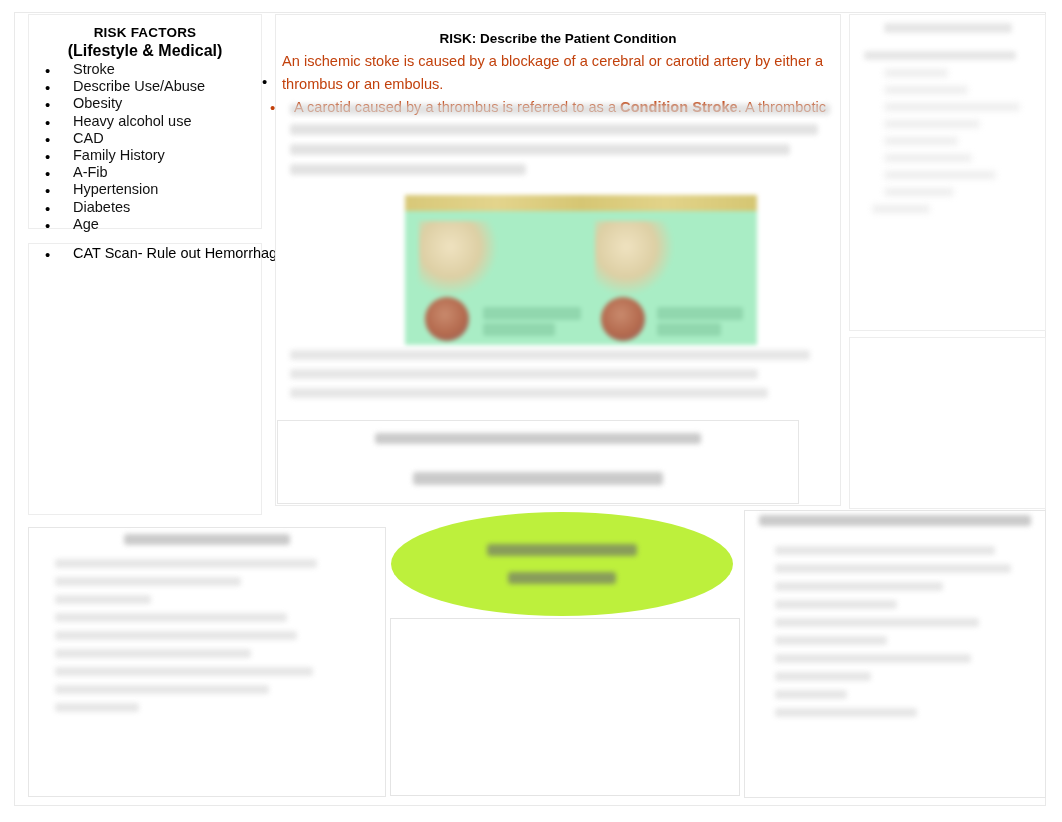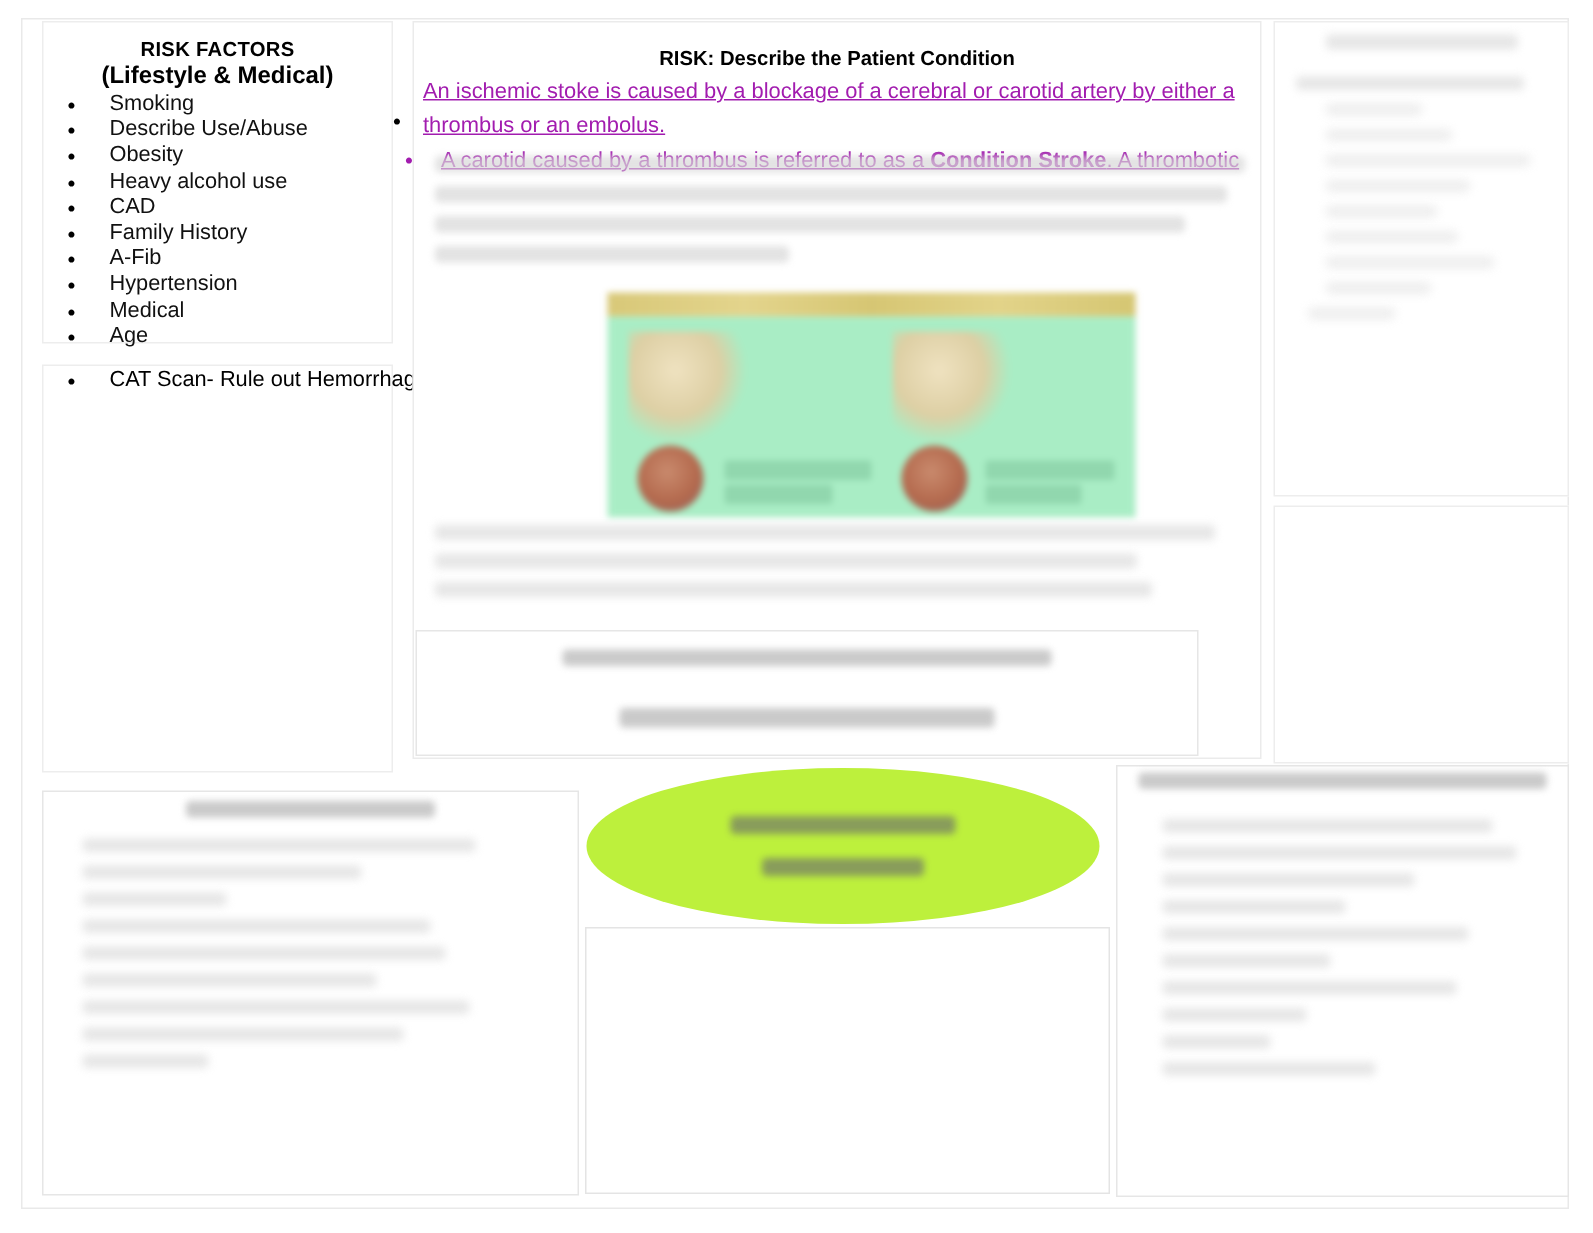--- a/index.html
+++ b/index.html
@@ -130,22 +130,21 @@
     margin-top: 16px;
     font-size: 13.5px;
   }
   .patho-body {
     margin-top: 3px;
     padding: 0 8px 0 6px;
   }
   .patho-para {
     font-size: 14.6px;
     line-height: 23px;
-    color: #a21caf;
-    text-decoration: underline;
+    color: #c2410c;
   }
   .patho-row {
     position: relative;
     padding-left: 12px;
   }
   .patho-row .bullet {
     position: absolute;
     left: -12px; top: 1px;
     font-size: 15px;
     line-height: 22px;
@@ -269,29 +268,29 @@
 <body>
 
 <div class="page">
 
   <div class="outer-frame"></div>
 
   <div class="panel" id="risk-panel">
     <div class="panel-head title-1">RISK FACTORS</div>
     <div class="panel-head title-2">(Lifestyle &amp; Medical)</div>
     <ul class="risk-list">
-      <li><span class="bullet">•</span><span>Smoking</span></li>
+      <li><span class="bullet">•</span><span>Stroke</span></li>
       <li><span class="bullet">•</span><span>Describe Use/Abuse</span></li>
       <li><span class="bullet">•</span><span>Obesity</span></li>
       <li><span class="bullet">•</span><span>Heavy alcohol use</span></li>
       <li><span class="bullet">•</span><span>CAD</span></li>
       <li><span class="bullet">•</span><span>Family History</span></li>
       <li><span class="bullet">•</span><span>A-Fib</span></li>
       <li><span class="bullet">•</span><span>Hypertension</span></li>
-      <li><span class="bullet">•</span><span>Medical</span></li>
+      <li><span class="bullet">•</span><span>Diabetes</span></li>
       <li><span class="bullet">•</span><span>Age</span></li>
     </ul>
   </div>
   <span id="stray-bullet">•</span>
 
   <div class="panel" id="dx-panel">
     <ul class="dx-list">
       <li><span class="bullet">•</span><span>CAT Scan- Rule out Hemorrhagic</span></li>
     </ul>
   </div>

